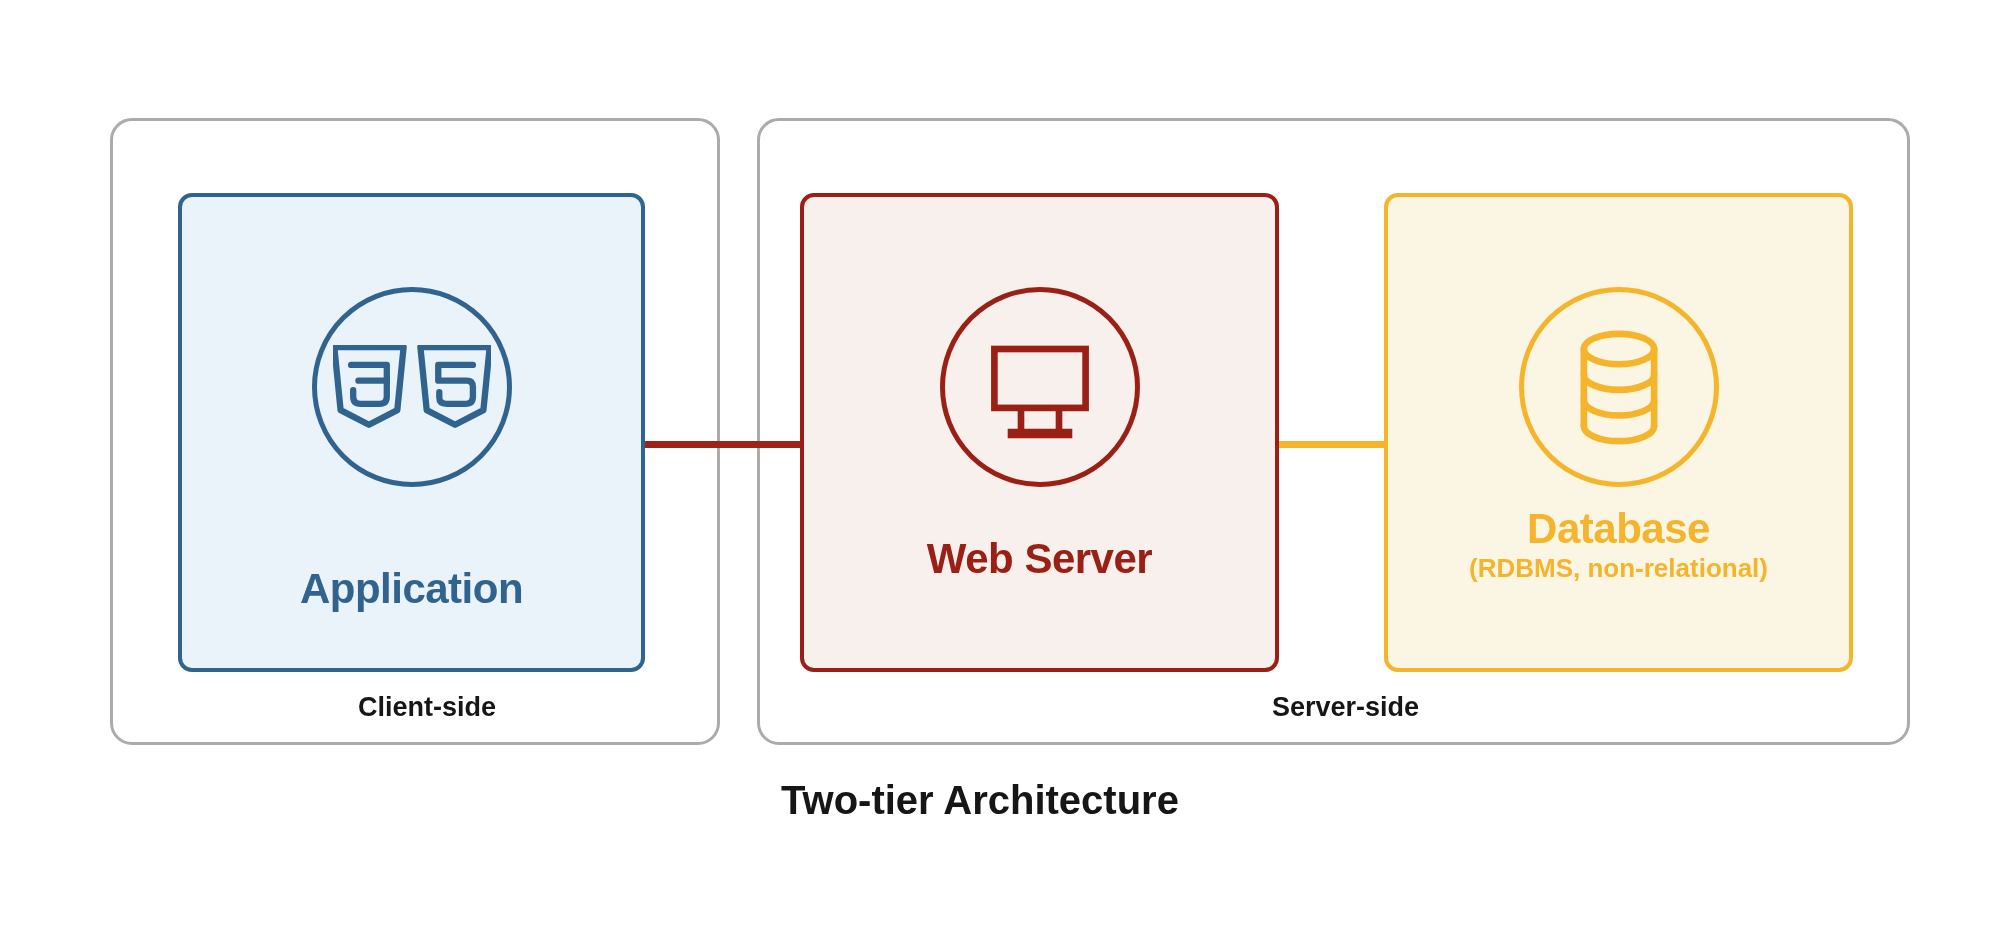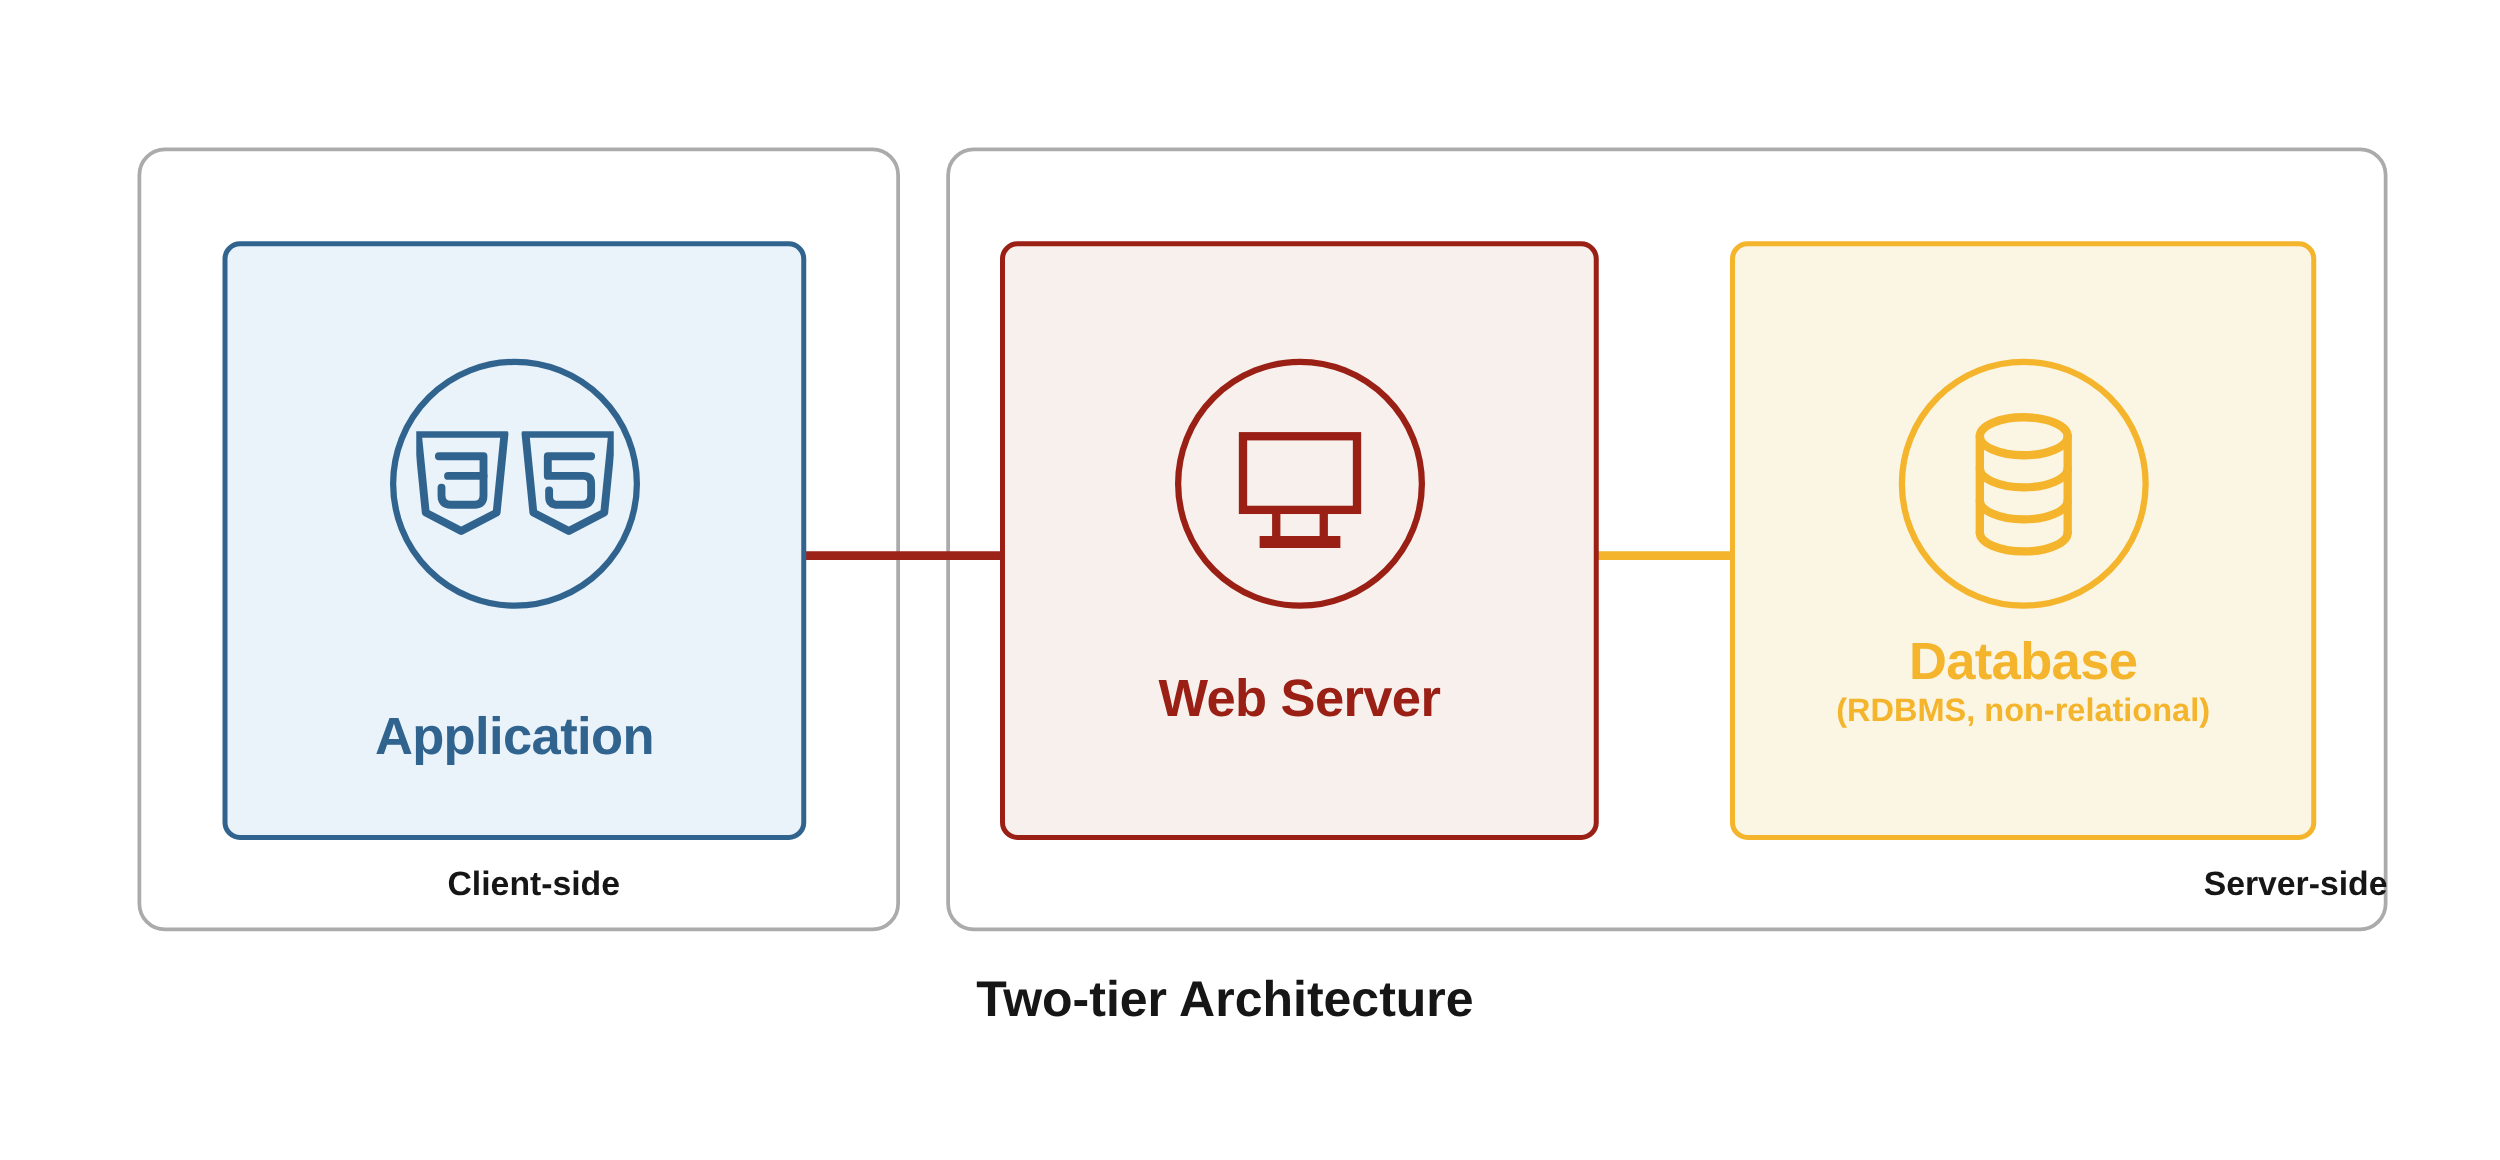--- a/index.html
+++ b/index.html
@@ -87,21 +87,21 @@
     position:absolute;
     top:692px;height:30px;
     text-align:center;
     font-weight:700;
     font-size:27px;
     line-height:30px;
     color:var(--text);
     padding-left:24px;
   }
   .group-label.client{left:110px;width:610px;}
-  .group-label.server{left:757px;width:1153px;text-align:right;}
+  .group-label.server{left:757px;width:1153px;}
 
   .diagram-title{
     position:absolute;
     top:778px;left:380px;width:1200px;
     text-align:center;
     font-weight:700;
     font-size:40px;
     color:var(--text);
   }
   svg{display:block;}

